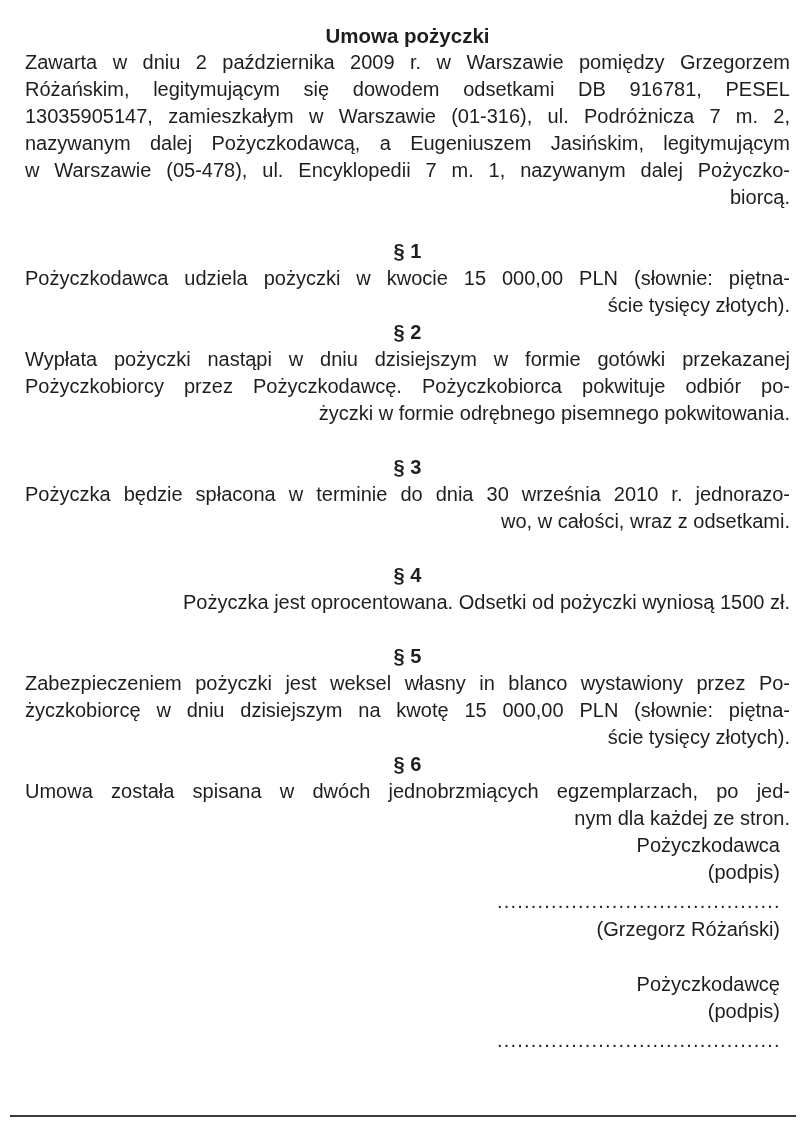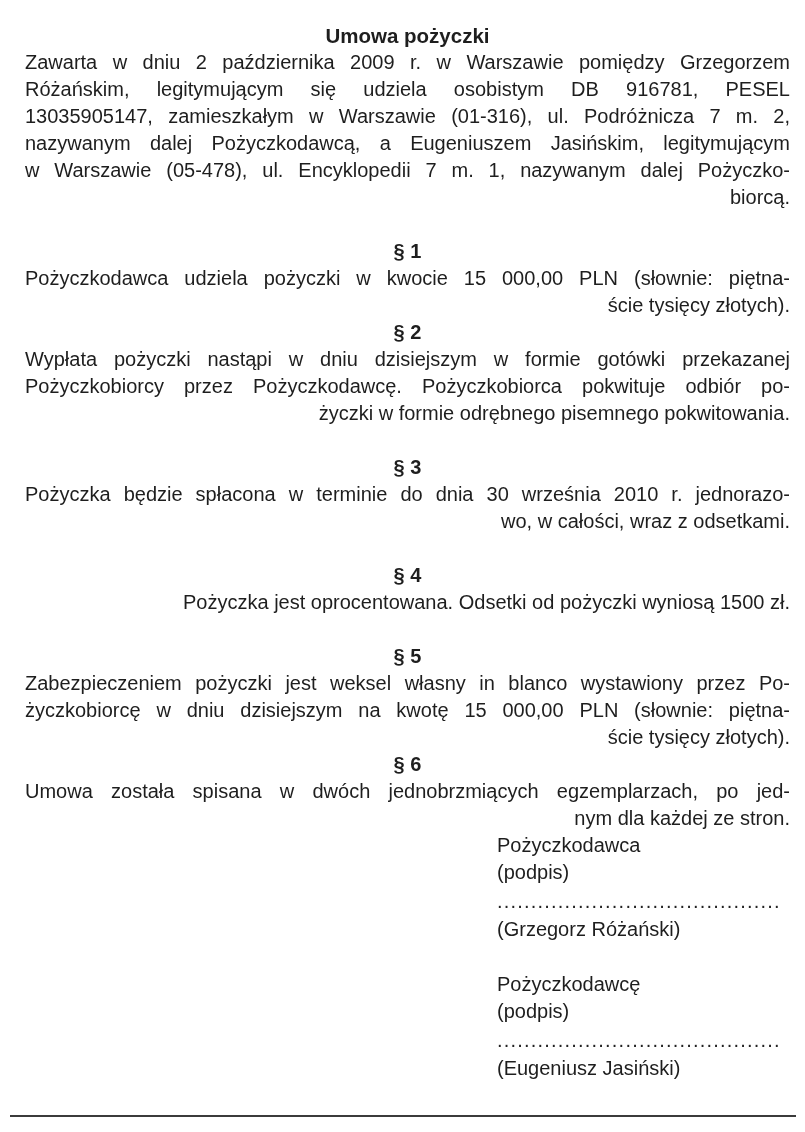--- a/index.html
+++ b/index.html
@@ -38,21 +38,21 @@
     text-align: center;
     font-weight: bold;
   }
   .section.gap {
     margin-top: 27px;
   }
   .sig-block {
     width: 283px;
     margin-left: auto;
     margin-right: 10px;
-    text-align: left;
+    text-align: right;
   }
   .sig-block.second {
     margin-top: 28px;
   }
   .dots {
     line-height: 30px;
     letter-spacing: 1.2px;
     white-space: nowrap;
     overflow: hidden;
     color: #222222;
@@ -67,21 +67,21 @@
   }
 </style>
 </head>
 <body>
 
 <div class="page">
   <div class="title">Umowa pożyczki</div>
 
   <div id="intro">
       <div class="line">Zawarta w dniu 2 października 2009 r. w Warszawie pomiędzy Grzegorzem</div>
-      <div class="line">Różańskim, legitymującym się udziela osobistym DB 916781, PESEL</div>
+      <div class="line">Różańskim, legitymującym się dowodem odsetkami DB 916781, PESEL</div>
       <div class="line">13035905147, zamieszkałym w Warszawie (01-316), ul. Podróżnicza 7 m. 2,</div>
       <div class="line">nazywanym dalej Pożyczkodawcą, a Eugeniuszem Jasińskim, legitymującym</div>
       <div class="line">w Warszawie (05-478), ul. Encyklopedii 7 m. 1, nazywanym dalej Pożyczko-</div>
       <div class="line last">biorcą.</div>
     </div>
 
   <div id="sections">
       <div class="section gap">
         <div class="heading">§ 1</div>
         <div class="line">Pożyczkodawca udziela pożyczki w kwocie 15 000,00 PLN (słownie: piętna-</div>
@@ -119,18 +119,17 @@
       <div class="sig-block">
         <div>Pożyczkodawca</div>
         <div>(podpis)</div>
         <div class="dots">..........................................</div>
         <div>(Grzegorz Różański)</div>
       </div>
       <div class="sig-block second">
         <div>Pożyczkodawcę</div>
         <div>(podpis)</div>
         <div class="dots">..........................................</div>
-        <div>(Eugeniusz Jasiński)</div>
       </div>
     </div>
 
   <div class="bottom-rule"></div>
 </div>
 
 </body></html>

